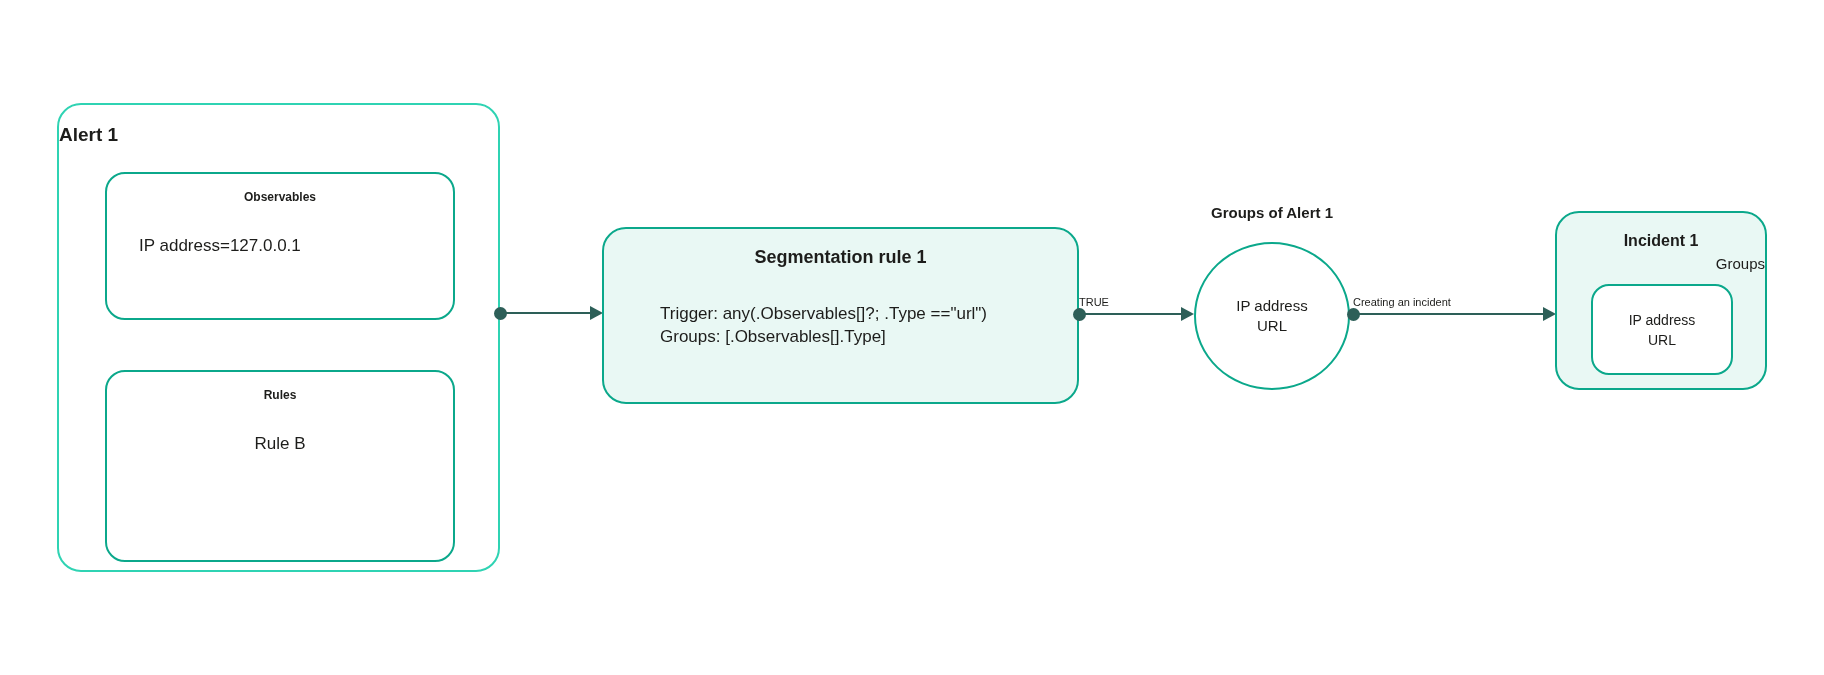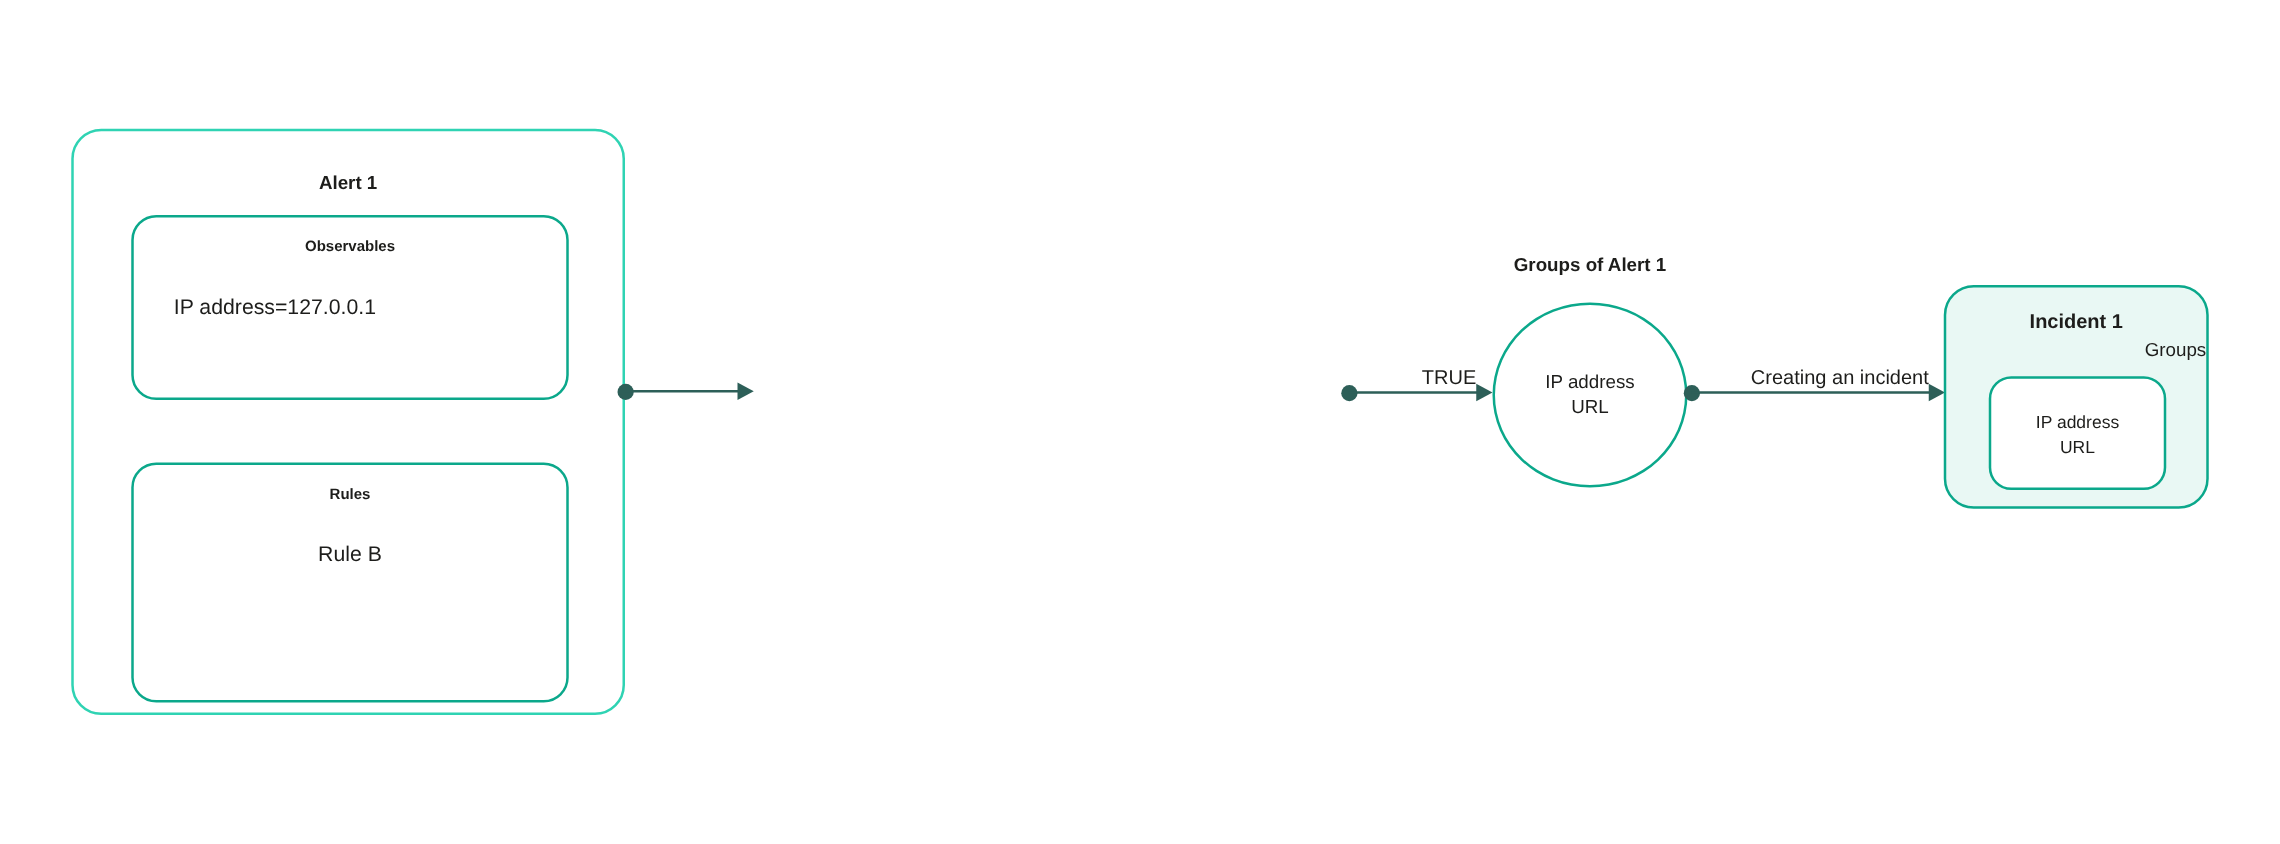--- a/index.html
+++ b/index.html
@@ -23,23 +23,22 @@
   .canvas { position: absolute; inset: 0; }
 
   
   .box { position: absolute; background: #fff; }
   .outer-box {
     left: 57px; top: 103px; width: 443px; height: 469px;
     border: 2px solid var(--mint-border);
     border-radius: 24px;
   }
   .outer-title {
-    margin-top: 30px;
-    text-align: center;
-    font-size: 15px; font-weight: bold; line-height: 24px;
+    margin-top: 18px;
+    font-size: 19px; font-weight: bold; line-height: 24px;
   }
   .sub-box {
     border: 2px solid var(--teal-border);
     border-radius: 20px;
     background: #fff;
   }
   .observables-box { left: 46px; top: 67px; width: 350px; height: 148px; }
   .rules-box       { left: 46px; top: 265px; width: 350px; height: 192px; }
   .sub-title {
     margin-top: 12px;
@@ -84,21 +83,21 @@
     border-radius: 50%;
     background: #fff;
     display: flex; flex-direction: column;
     align-items: center; justify-content: center;
     font-size: 15px; line-height: 20px;
     text-align: center;
   }
 
   
   .incident-box {
-    left: 1555px; top: 228px; width: 212px; height: 179px;
+    left: 1555px; top: 211px; width: 212px; height: 179px;
     border: 2px solid var(--teal-border);
     border-radius: 24px;
     background: var(--box-fill);
   }
   .incident-title {
     margin-top: 18px;
     text-align: center;
     font-size: 16px; font-weight: bold; line-height: 20px;
   }
   .incident-subtitle {
@@ -136,23 +135,23 @@
   .arrow .head {
     position: absolute;
     right: -1px; top: -7px;
     width: 0; height: 0;
     border-left: 13px solid var(--arrow);
     border-top: 7px solid transparent;
     border-bottom: 7px solid transparent;
   }
   .arrow .arrow-label {
     position: absolute;
-    bottom: 5px; left: 0; right: 12px;
-    text-align: right;
-    font-size: 16px; line-height: 13px;
+    bottom: 5px; left: 0; right: 2px;
+    text-align: left;
+    font-size: 11px; line-height: 13px;
     color: var(--text);
     white-space: nowrap;
   }
   .arrow-1 { left: 500px;  top: 313px; width: 102px; }
   .arrow-2 { left: 1079px; top: 314px; width: 114px; }
   .arrow-3 { left: 1353px; top: 314px; width: 202px; }
 </style>
 </head>
 <body>
 
@@ -175,20 +174,27 @@
       </div>
     </div>
   </section>
 
   <div class="arrow arrow-1">
     <span class="dot"></span>
     <span class="line"></span>
     <span class="head"></span>
   </div>
 
+  <section class="box seg-box">
+    <div class="seg-title">Segmentation rule 1</div>
+    <div class="seg-lines">
+      <div>Trigger: any(.Observables[]?; .Type =="url")</div>
+      <div>Groups: [.Observables[].Type]</div>
+    </div>
+  </section>
 
   <div class="arrow arrow-2">
     <span class="arrow-label">TRUE</span>
     <span class="dot"></span>
     <span class="line"></span>
     <span class="head"></span>
   </div>
 
   <div class="circle-title">Groups of Alert 1</div>
   <div class="circle">

